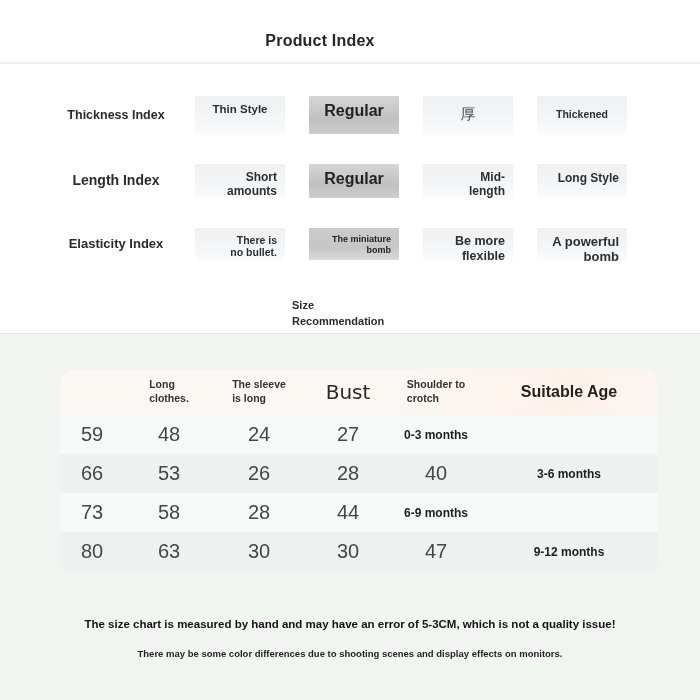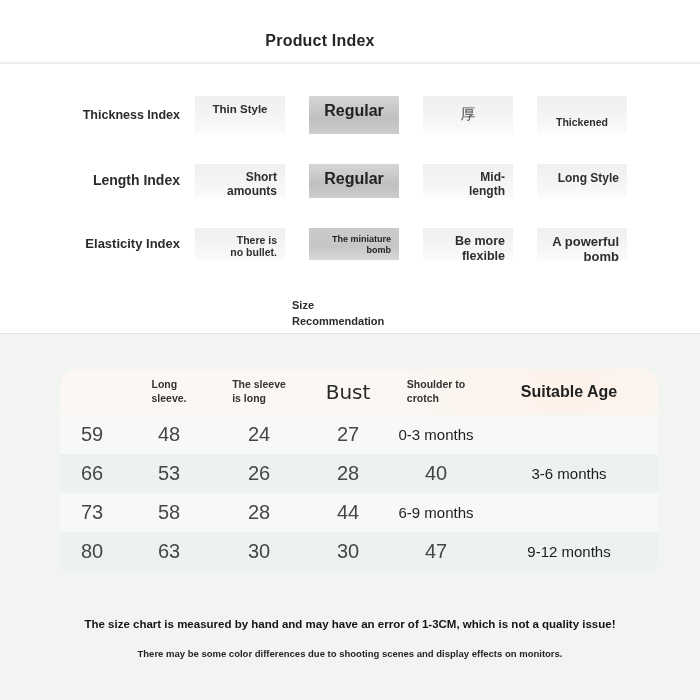--- a/index.html
+++ b/index.html
@@ -10,39 +10,39 @@
   }
   .pre{white-space:pre-line;}
   
   .title{
     position:absolute;top:32px;left:0;width:640px;text-align:center;
     font-size:16px;font-weight:bold;color:#262626;letter-spacing:.2px;
   }
   .divider1{position:absolute;top:62px;left:0;width:700px;height:2px;background:#eeeef0;}
   .irow{position:absolute;left:0;width:700px;}
   .irow .rlabel{
-    position:absolute;left:52px;width:128px;text-align:right;
+    position:absolute;left:52px;width:128px;text-align:center;
     font-weight:bold;color:#2b2b2b;
   }
   .boxes{position:absolute;left:195px;display:flex;gap:24px;}
   .box{
     box-sizing:border-box;width:90px;padding:6px 8px;
     background:linear-gradient(180deg,#eef0f2,#f2f4f6 50%,#fafbfd);
     font-weight:bold;color:#2e2e2e;line-height:1.18;text-align:right;
   }
   .box.c{text-align:center;}
   .box.sel{background:linear-gradient(180deg,#d6d6d6,#c0c0c1 60%,#cdcdce);color:#222;}
   .box.sel2{background:linear-gradient(180deg,#cbcbcb,#c6c6c7 60%,#d9d9da);color:#1f1f1f;}
   .cjk{font-weight:normal;color:#4a4a4a;font-size:15px;padding-top:9px;}
   .fs9{font-size:9px;}.fs10{font-size:13px;}.fs105{font-size:10.5px;}
   .fs11{font-size:12px;}.fs115{font-size:11.5px;}.fs12{font-size:12px;}
   .fs125{font-size:12.5px;}.fs14{font-size:16px;}
   .pl6{padding-left:6px;}.pl8{padding-left:8px;}.pl10{padding-left:10px;}
   .pl12{padding-left:12px;}.pl20{padding-left:20px;}
-  .pt7{padding-top:7px;}.pt8{padding-top:20px;}
+  .pt7{padding-top:7px;}.pt8{padding-top:12px;}
   #irow1{top:96px;} #irow1 .box{height:38px;} #irow1 .rlabel{top:12px;font-size:12.5px;}
   #irow2{top:164px;} #irow2 .box{height:34px;} #irow2 .rlabel{top:8px;font-size:14px;}
   #irow3{top:228px;} #irow3 .box{height:32px;} #irow3 .rlabel{top:8px;font-size:13px;}
   .size-rec{
     position:absolute;left:292px;top:298px;font-size:11px;font-weight:bold;
     line-height:1.45;color:#2b2b2b;
   }
   
   .bottom{
     position:absolute;top:333px;left:0;width:700px;height:367px;
@@ -59,21 +59,21 @@
   }
   .thead .hc{text-align:center;}
   .thead .hc span{display:inline-block;text-align:left;font-weight:bold;font-size:10.5px;color:#333;line-height:1.25;}
   .thead .hc.big span{font-family:"DejaVu Sans", sans-serif;font-weight:normal;font-size:20px;color:#2a2a2a;}
   .thead .hc.age span{font-size:16px;text-align:center;color:#222;}
   .trow{height:39px;}
   .trow.band{background:#edf1f0;border-radius:3px;}
   .trow.lastband{border-radius:3px 3px 10px 10px;}
   .trow.plain{background:#f7f9f8;}
   .trow .nc{text-align:center;font-size:20px;color:#464646;}
-  .trow .mc{text-align:center;font-size:15px;font-weight:normal;color:#1e1e1e;}
+  .trow .mc{text-align:center;font-size:12px;font-weight:bold;color:#1e1e1e;}
   .footer1{
     position:absolute;left:0;top:284px;width:700px;text-align:center;
     font-size:11.5px;font-weight:bold;color:#141414;
   }
   .footer2{
     position:absolute;left:0;top:314px;width:700px;text-align:center;
     font-size:9.5px;font-weight:bold;color:#242424;
   }
 </style>
 </head>
@@ -122,21 +122,21 @@
 
   <div class="size-rec pre">Size
 Recommendation</div>
 
   <div class="bottom">
     <div class="sizetable">
 
       <div class="thead">
         <div class="hc"><span class="pre"></span></div>
         <div class="hc"><span class="pre">Long
-sleeve.</span></div>
+clothes.</span></div>
         <div class="hc"><span class="pre">The sleeve
 is long</span></div>
         <div class="hc big"><span class="pre">Bust</span></div>
         <div class="hc"><span class="pre">Shoulder to
 crotch</span></div>
         <div class="hc age"><span class="pre">Suitable Age</span></div>
       </div>
 
       <div class="trow plain">
         <div class="nc">59</div>
@@ -167,17 +167,17 @@
         <div class="nc">80</div>
         <div class="nc">63</div>
         <div class="nc">30</div>
         <div class="nc">30</div>
         <div class="nc">47</div>
         <div class="mc">9-12 months</div>
       </div>
 
     </div>
 
-    <div class="footer1">The size chart is measured by hand and may have an error of 1-3CM, which is not a quality issue!</div>
+    <div class="footer1">The size chart is measured by hand and may have an error of 5-3CM, which is not a quality issue!</div>
     <div class="footer2">There may be some color differences due to shooting scenes and display effects on monitors.</div>
   </div>
 
 </div>
 
 </body></html>

